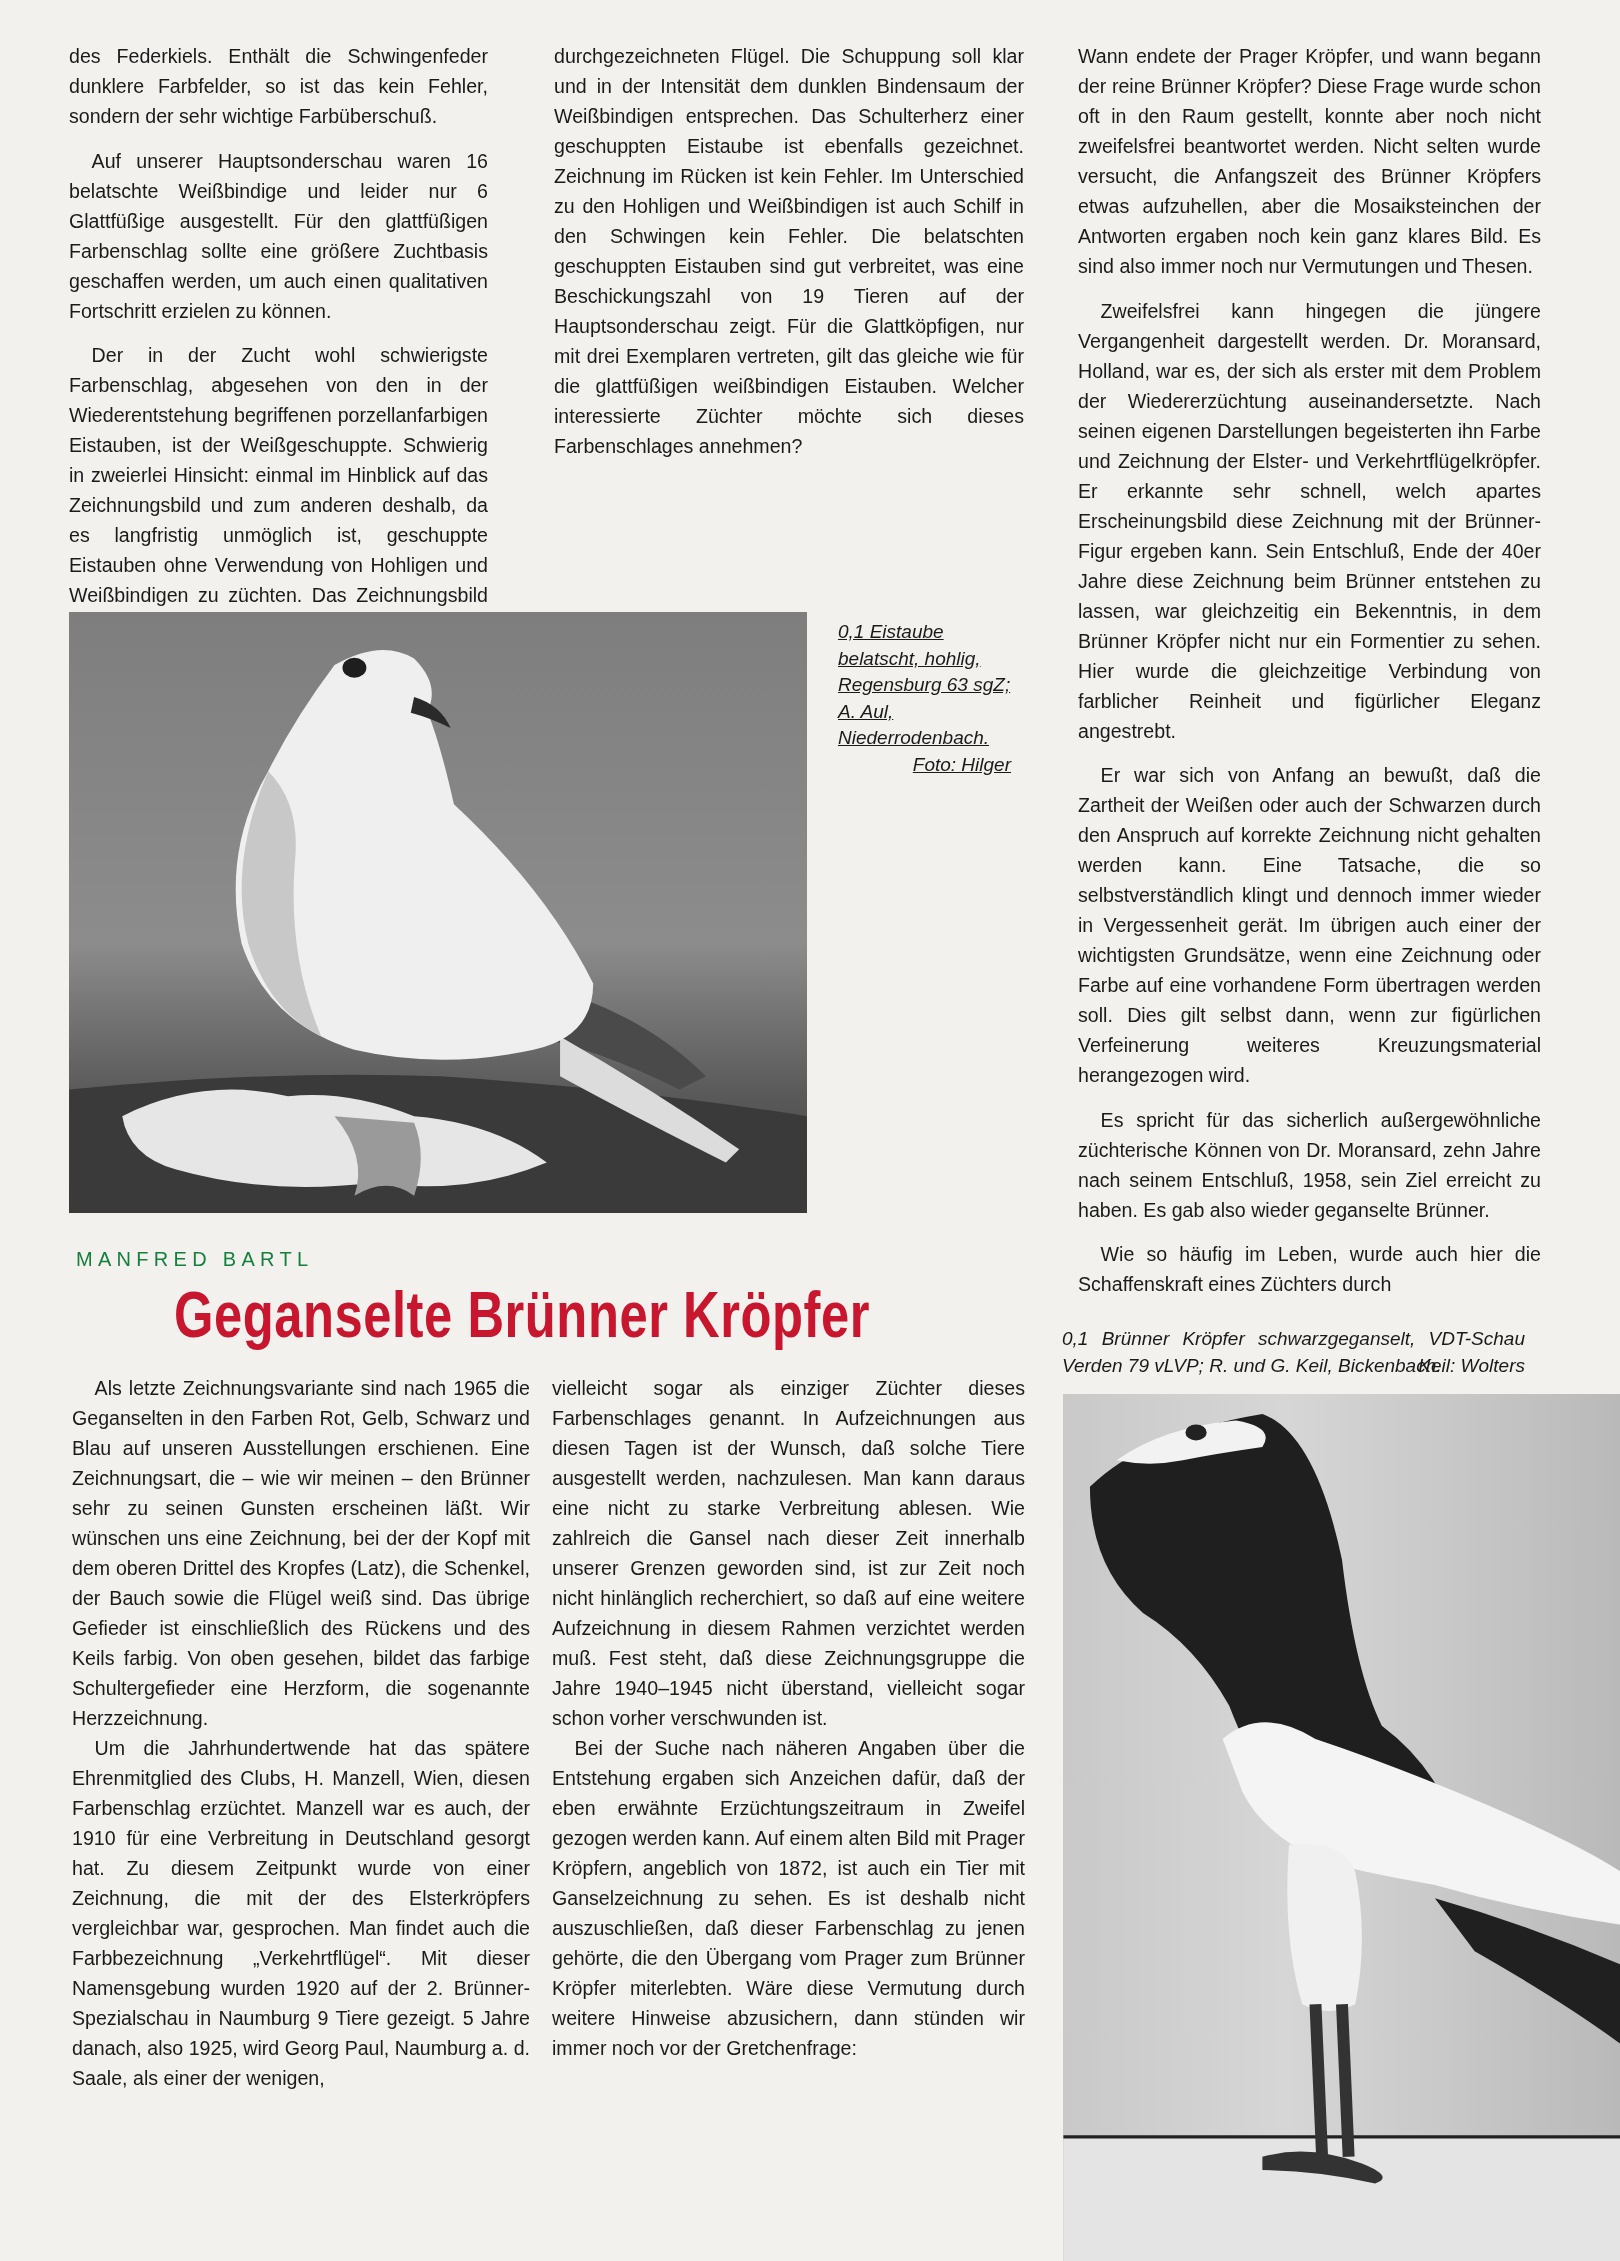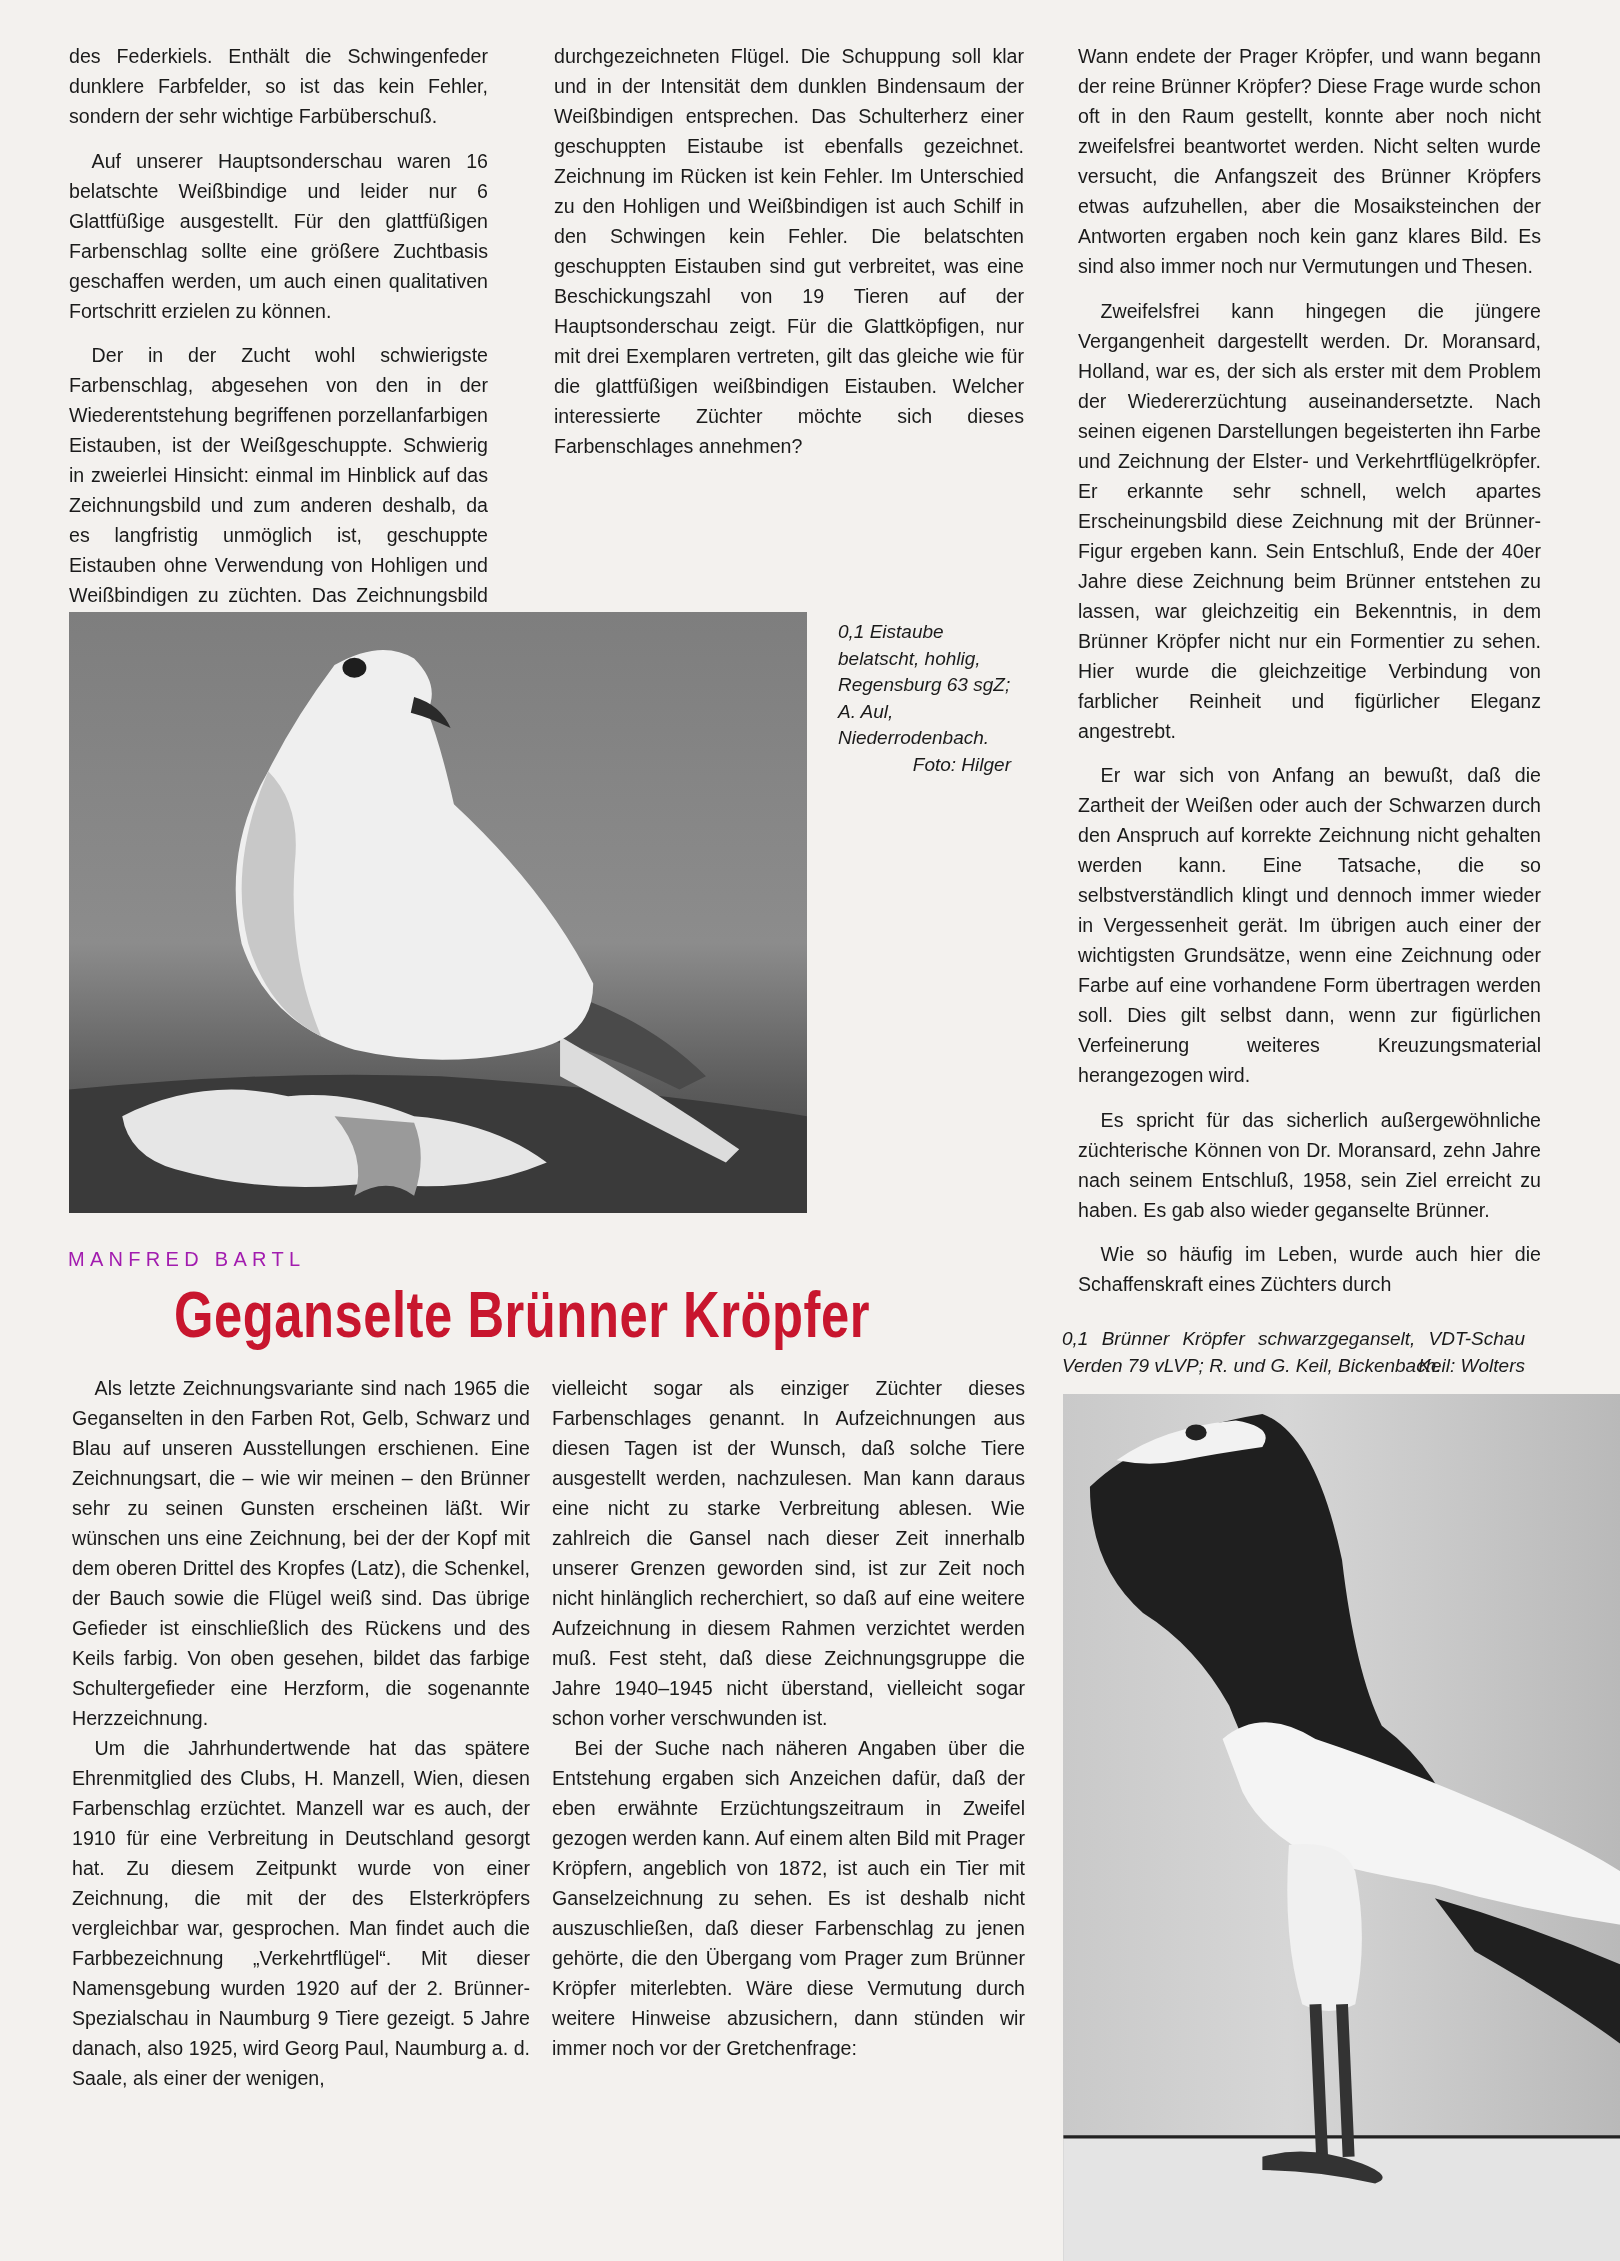--- a/index.html
+++ b/index.html
@@ -27,24 +27,24 @@
     font-size: 19px;
     line-height: 26.5px;
   }
   .caption .credit { display: block; text-align: right; }
   .photo {
     position: absolute;
     overflow: hidden;
   }
   .author {
     position: absolute;
-    left: 68px; top: 1248px;
+    left: 76px; top: 1248px;
     font-size: 20px;
     letter-spacing: 5.3px;
-    color: #a21caf;
+    color: #15803d;
   }
   .title {
     position: absolute;
     left: 174px; top: 1278px;
     font-family: "Liberation Sans", sans-serif;
     font-weight: bold;
     font-size: 65px;
     line-height: 73px;
     color: #c8162e;
     transform: scaleX(0.78);
@@ -89,21 +89,21 @@
 
     <path d="M80 760 Q200 700 330 730 Q420 720 520 760 Q640 770 720 830 Q600 880 460 860 Q300 880 160 840 Q90 820 80 760 Z" fill="#e6e6e6"></path>
     <path d="M400 760 Q450 820 430 880 Q480 850 520 880 Q540 820 520 770 Z" fill="#9a9a9a"></path>
 
     <ellipse cx="430" cy="84" rx="18" ry="15" fill="#1e1e1e"></ellipse>
 
     <path d="M520 128 Q560 140 575 175 Q545 160 515 152 Z" fill="#2a2a2a"></path>
   </svg>
 </div>
 
-<div class="caption" style="left:838px; top:619px; width:173px;">
+<div class="caption" style="left:838px; top:619px; width:173px;text-decoration:underline;">
   <span>0,1 Eistaube belatscht, hohlig, Regensburg 63 sgZ; A. Aul, Niederrodenbach.</span>
   <span class="credit">Foto: Hilger</span>
 </div>
 
 <div class="author">MANFRED BARTL</div>
 <div class="title">Geganselte Brünner Kröpfer</div>
 
 <div class="col" style="left:72px; top:1373px; width:458px;">
   <p class="indent">Als letzte Zeichnungsvariante sind nach 1965 die Geganselten in den Farben Rot, Gelb, Schwarz und Blau auf unseren Ausstellungen erschienen. Eine Zeichnungsart, die – wie wir meinen – den Brünner sehr zu seinen Gunsten erscheinen läßt. Wir wünschen uns eine Zeichnung, bei der der Kopf mit dem oberen Drittel des Kropfes (Latz), die Schenkel, der Bauch sowie die Flügel weiß sind. Das übrige Gefieder ist einschließlich des Rückens und des Keils farbig. Von oben gesehen, bildet das farbige Schultergefieder eine Herzform, die sogenannte Herzzeichnung.</p>
   <p class="indent">Um die Jahrhundertwende hat das spätere Ehrenmitglied des Clubs, H. Manzell, Wien, diesen Farbenschlag erzüchtet. Manzell war es auch, der 1910 für eine Verbreitung in Deutschland gesorgt hat. Zu diesem Zeitpunkt wurde von einer Zeichnung, die mit der des Elsterkröpfers vergleichbar war, gesprochen. Man findet auch die Farbbezeichnung „Verkehrtflügel“. Mit dieser Namensgebung wurden 1920 auf der 2. Brünner-Spezialschau in Naumburg 9 Tiere gezeigt. 5 Jahre danach, also 1925, wird Georg Paul, Naumburg a. d. Saale, als einer der wenigen,</p>

